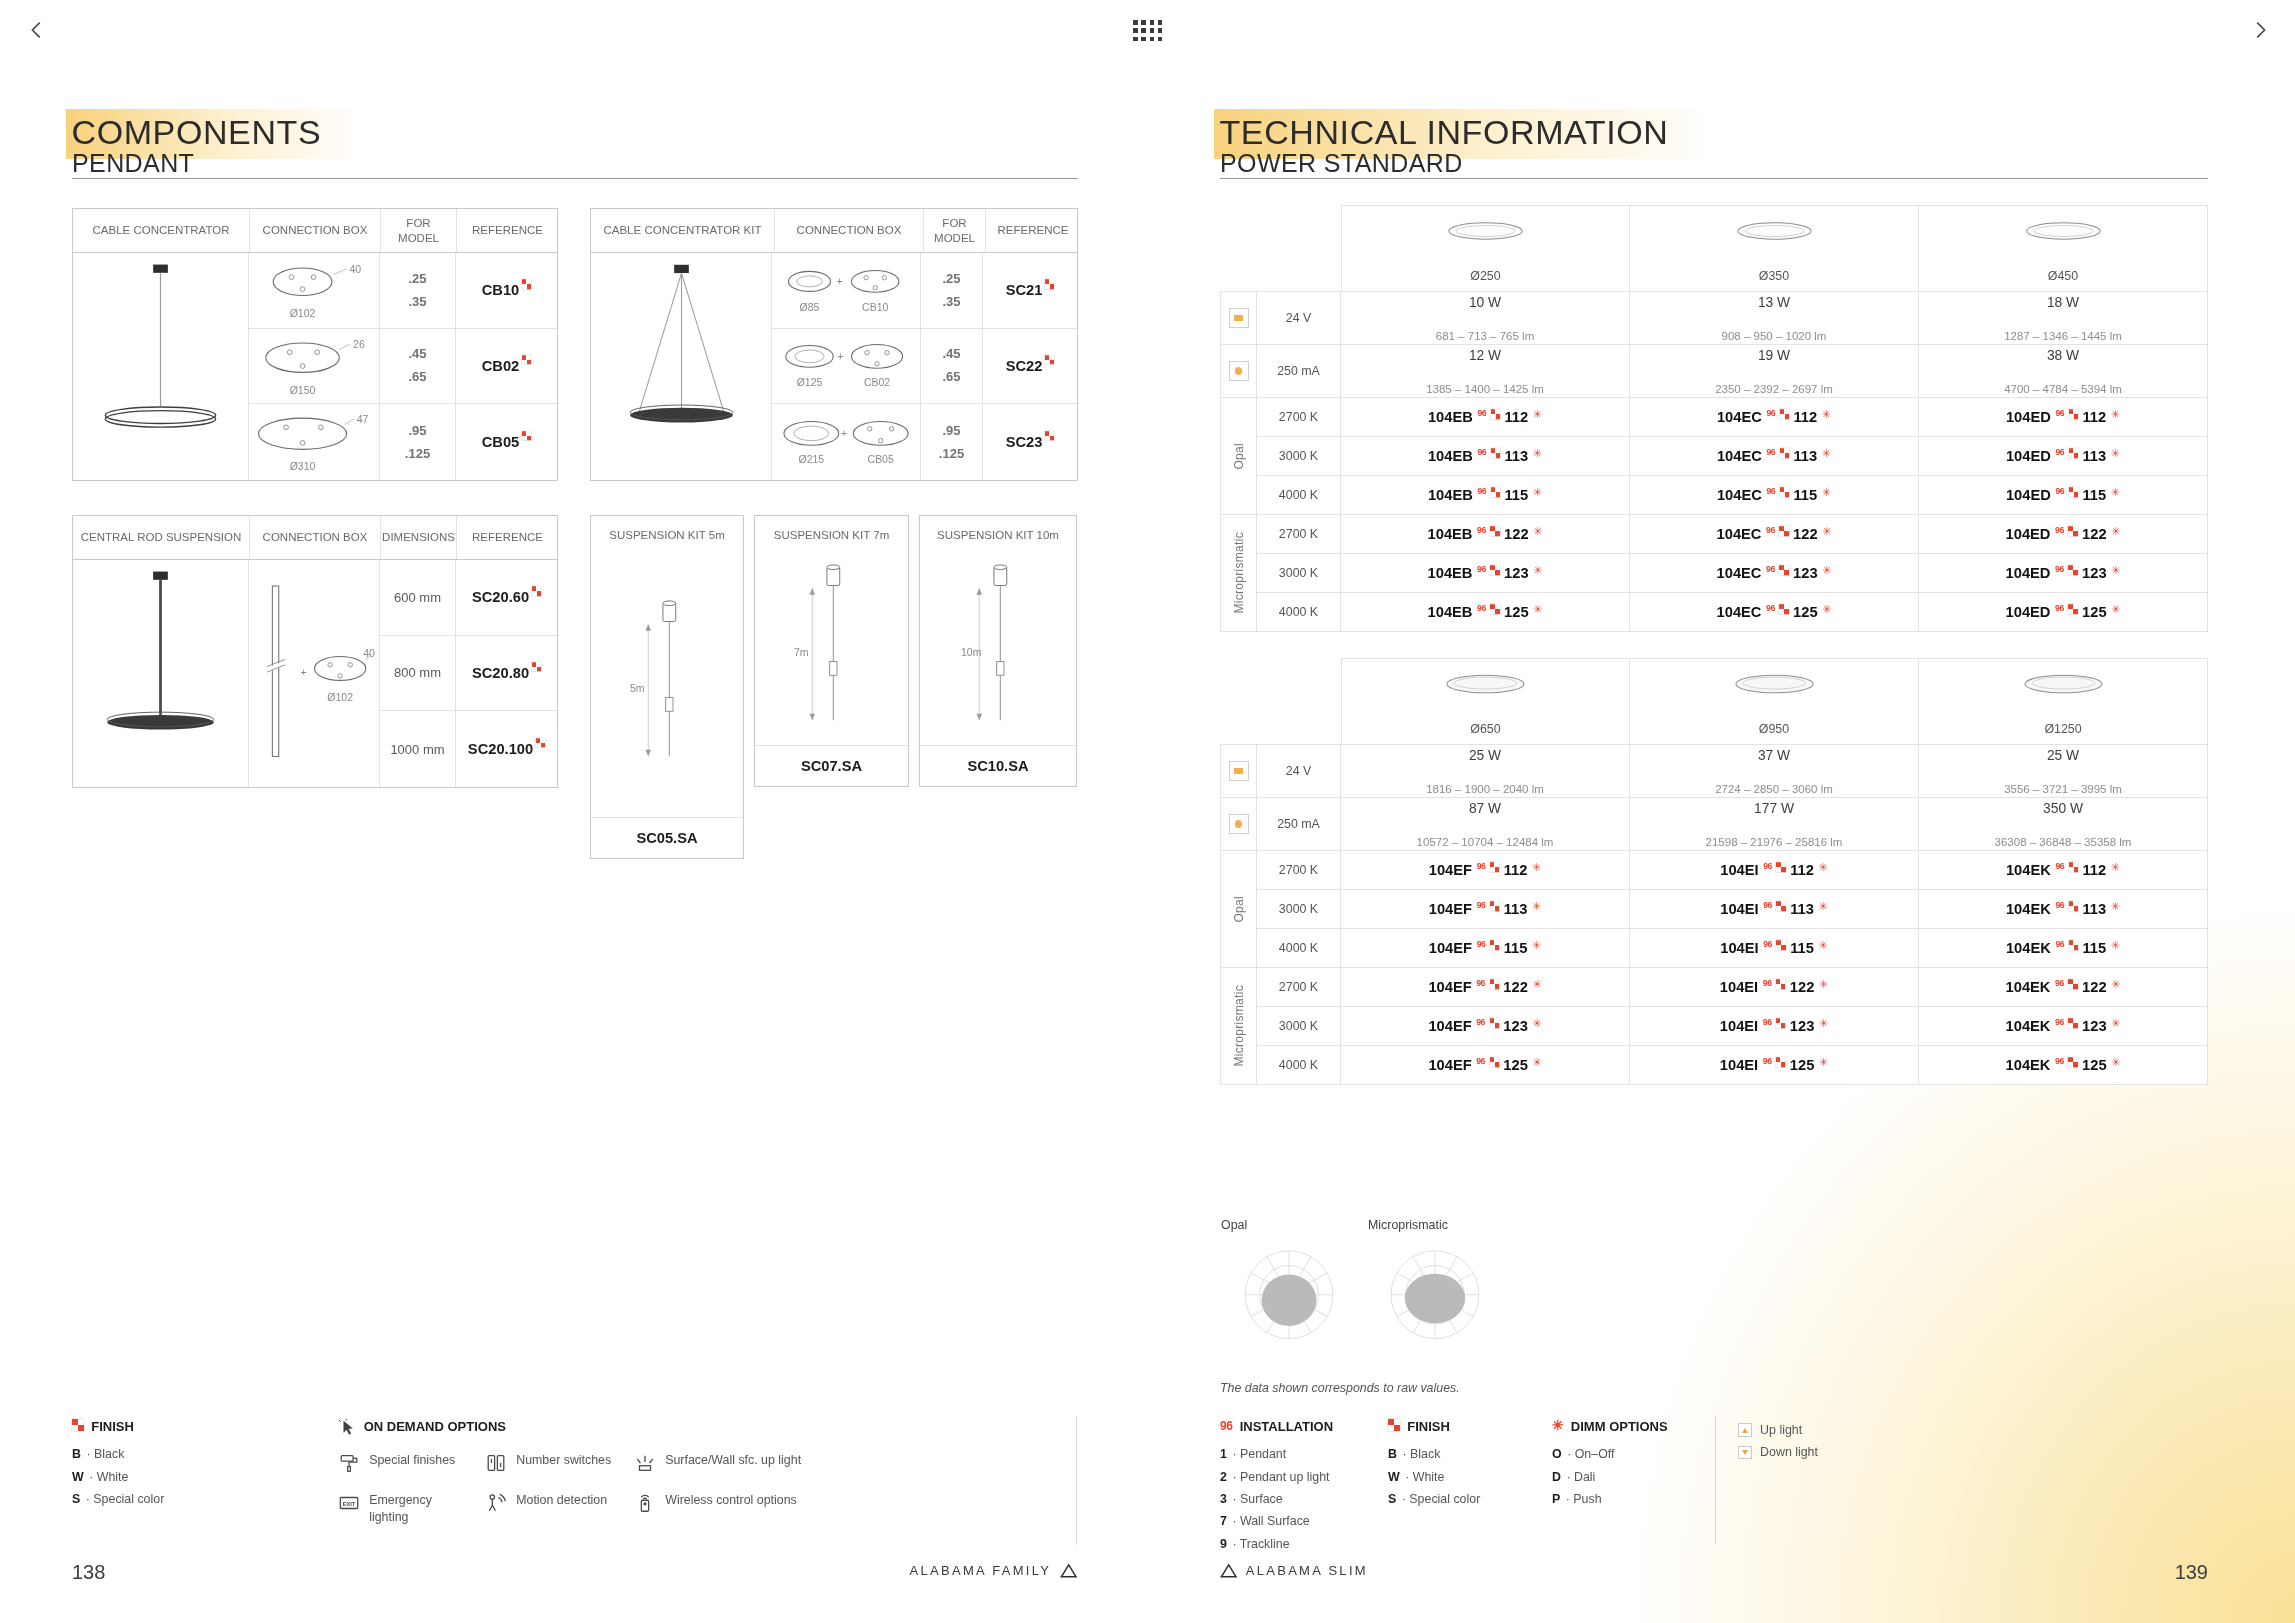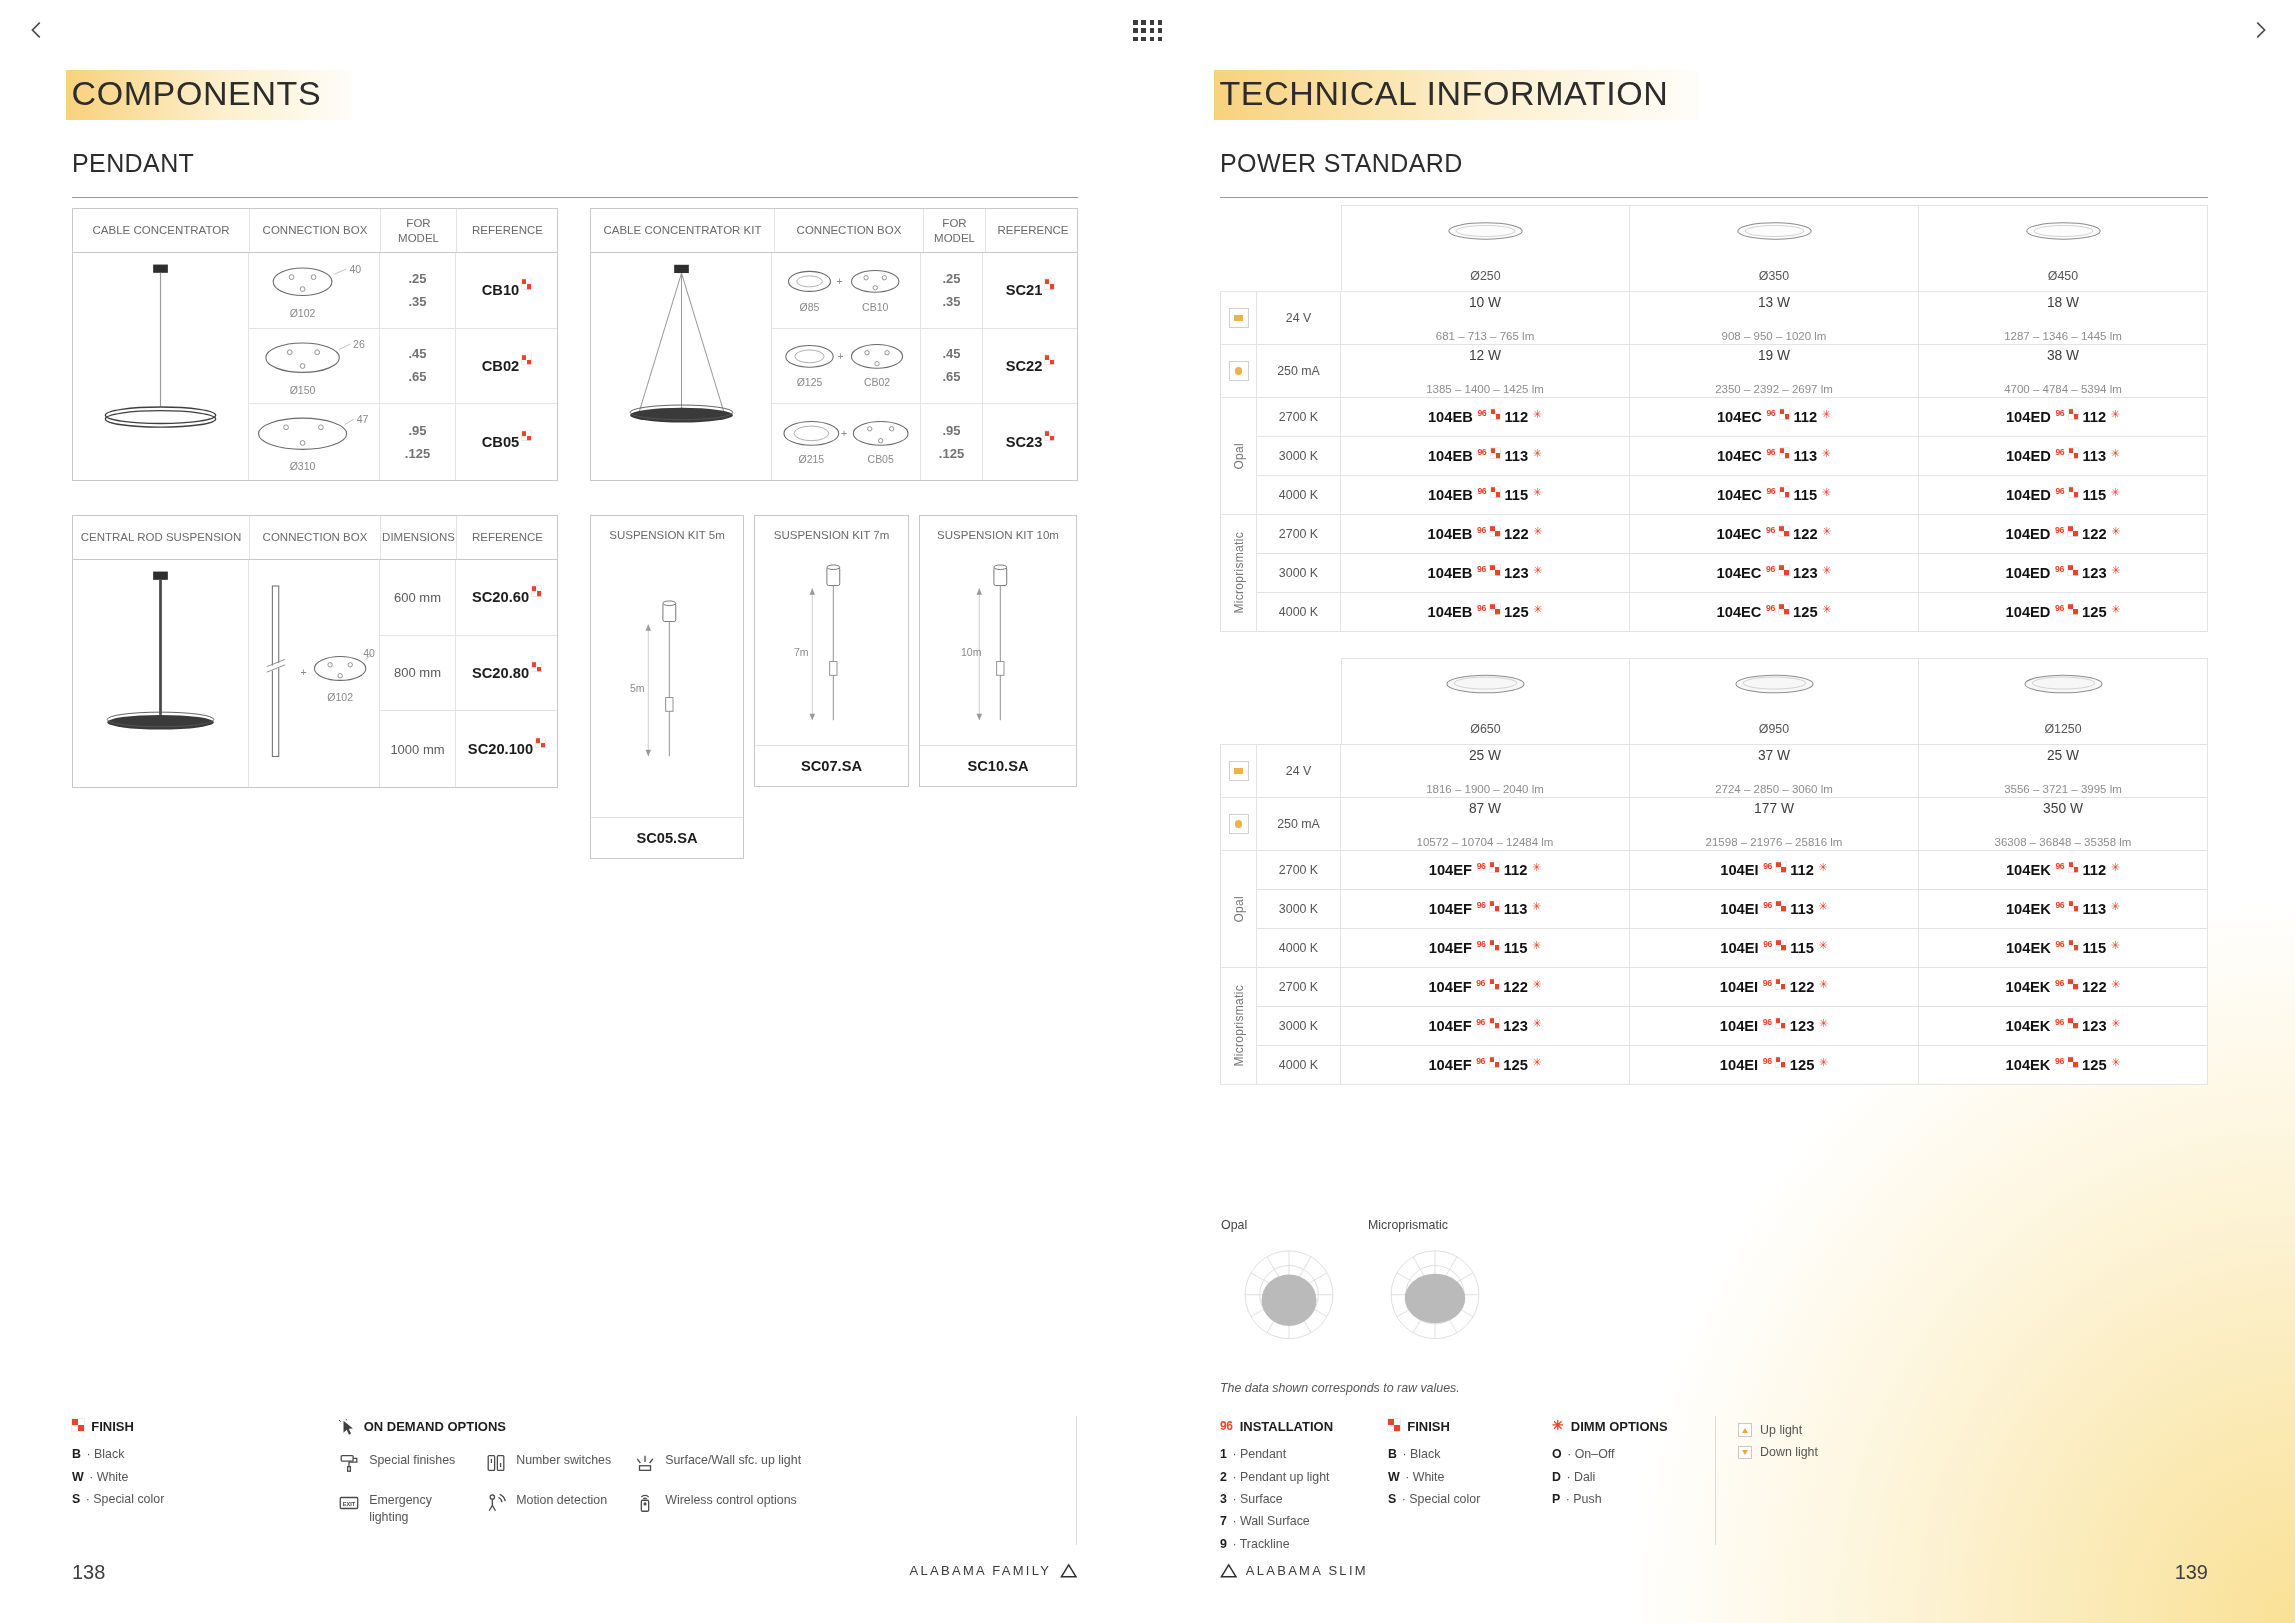--- a/index.html
+++ b/index.html
@@ -13,23 +13,23 @@
   .glow{position:absolute;right:0;bottom:0;width:698px;height:753px;
         background:radial-gradient(ellipse at 100% 100%, rgba(248,219,130,.85) 0%, rgba(248,219,130,.35) 38%, rgba(248,219,130,0) 68%);}
 
   
   .navbtn{position:absolute;top:13px;width:33px;height:33px;display:flex;align-items:center;justify-content:center;cursor:pointer;}
   .grid-icon{position:absolute;left:1133px;top:20px;display:grid;grid-template-columns:repeat(4,4.6px);gap:3.7px;cursor:pointer;}
   .grid-icon i{width:4.6px;height:4.6px;background:#3c3c3c;display:block;}
 
   
   .hl{display:inline-block;padding:3.7px 31px 7.3px 5.5px;
-      background:linear-gradient(90deg, rgba(246,198,92,.8) 0%, rgba(250,224,156,.5) 55%, rgba(252,240,208,.12) 100%);}
+      background:linear-gradient(90deg, rgba(246,198,92,.8) 0%, rgba(250,224,156,.5) 55%, rgba(252,240,208,.12) 100%);margin-top:39px;}
   .h1{font-size:34px;letter-spacing:0.6px;color:#2c2c2c;font-weight:400;}
-  .sechead{position:absolute;border-bottom:0.9px solid #989898;padding-bottom:19px;}
+  .sechead{position:absolute;border-bottom:0.9px solid #989898;padding-bottom:0;}
   .h2{font-size:25px;letter-spacing:0.4px;color:#2c2c2c;font-weight:400;}
 
   
   .ltable{position:absolute;border:0.9px solid #c9c9c9;display:flex;flex-direction:column;background:#fff;}
   .ltable .hdr{display:grid;border-bottom:0.9px solid #c9c9c9;height:44px;}
   .th{display:flex;align-items:center;justify-content:center;text-align:center;
       font-size:11.5px;color:#6a6a6a;line-height:1.25;border-right:0.9px solid #e3e3e3;padding:1.8px 3.7px;}
   .th.bR0{border-right:none;}
   .ltable .bd{display:flex;flex:1;}
   .span-cell{border-right:0.9px solid #e3e3e3;display:flex;align-items:center;justify-content:center;}

